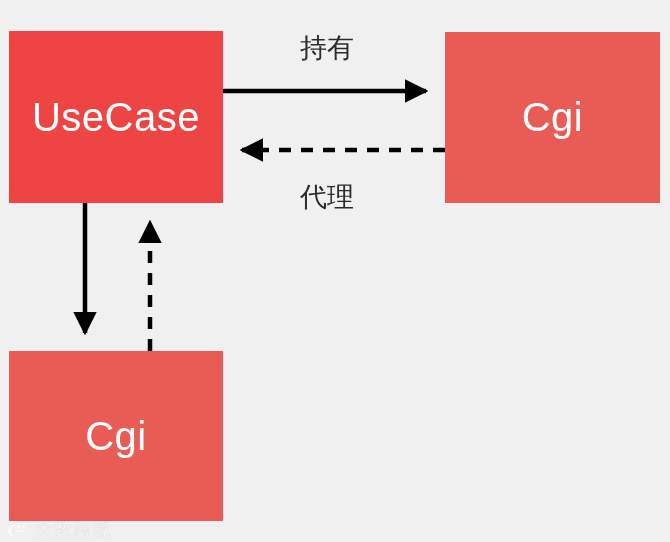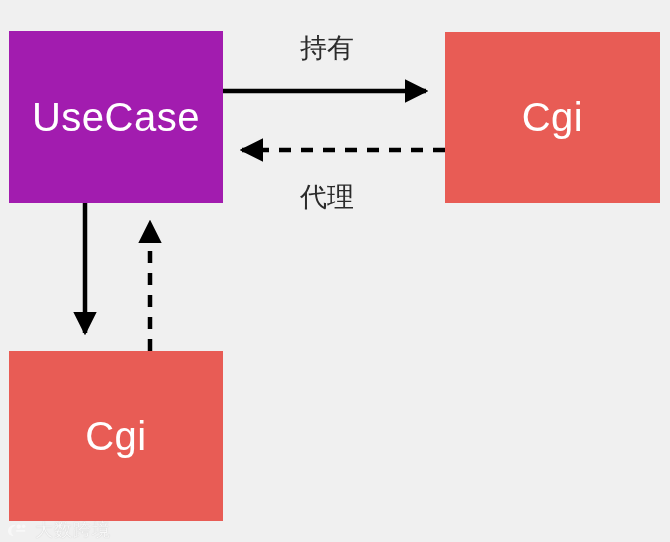--- a/index.html
+++ b/index.html
@@ -27,21 +27,21 @@
     color: #ffffff;
     font-weight: 400;
     letter-spacing: 0.5px;
     -webkit-font-smoothing: antialiased;
   }
   #node-usecase {
     left: 9px;
     top: 31px;
     width: 214px;
     height: 172px;
-    background: #a21caf;
+    background: #ef4444;
     font-size: 40px;
     align-items: center;
   }
   #node-cgi-right {
     left: 445px;
     top: 32px;
     width: 215px;
     height: 171px;
     background: #e85c55;
     font-size: 40px;

